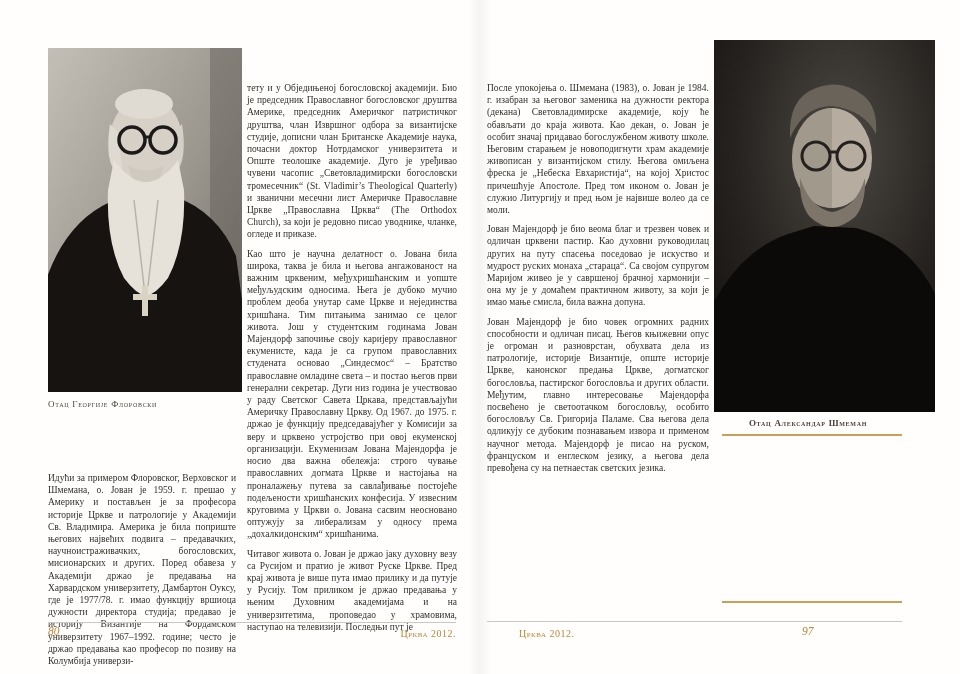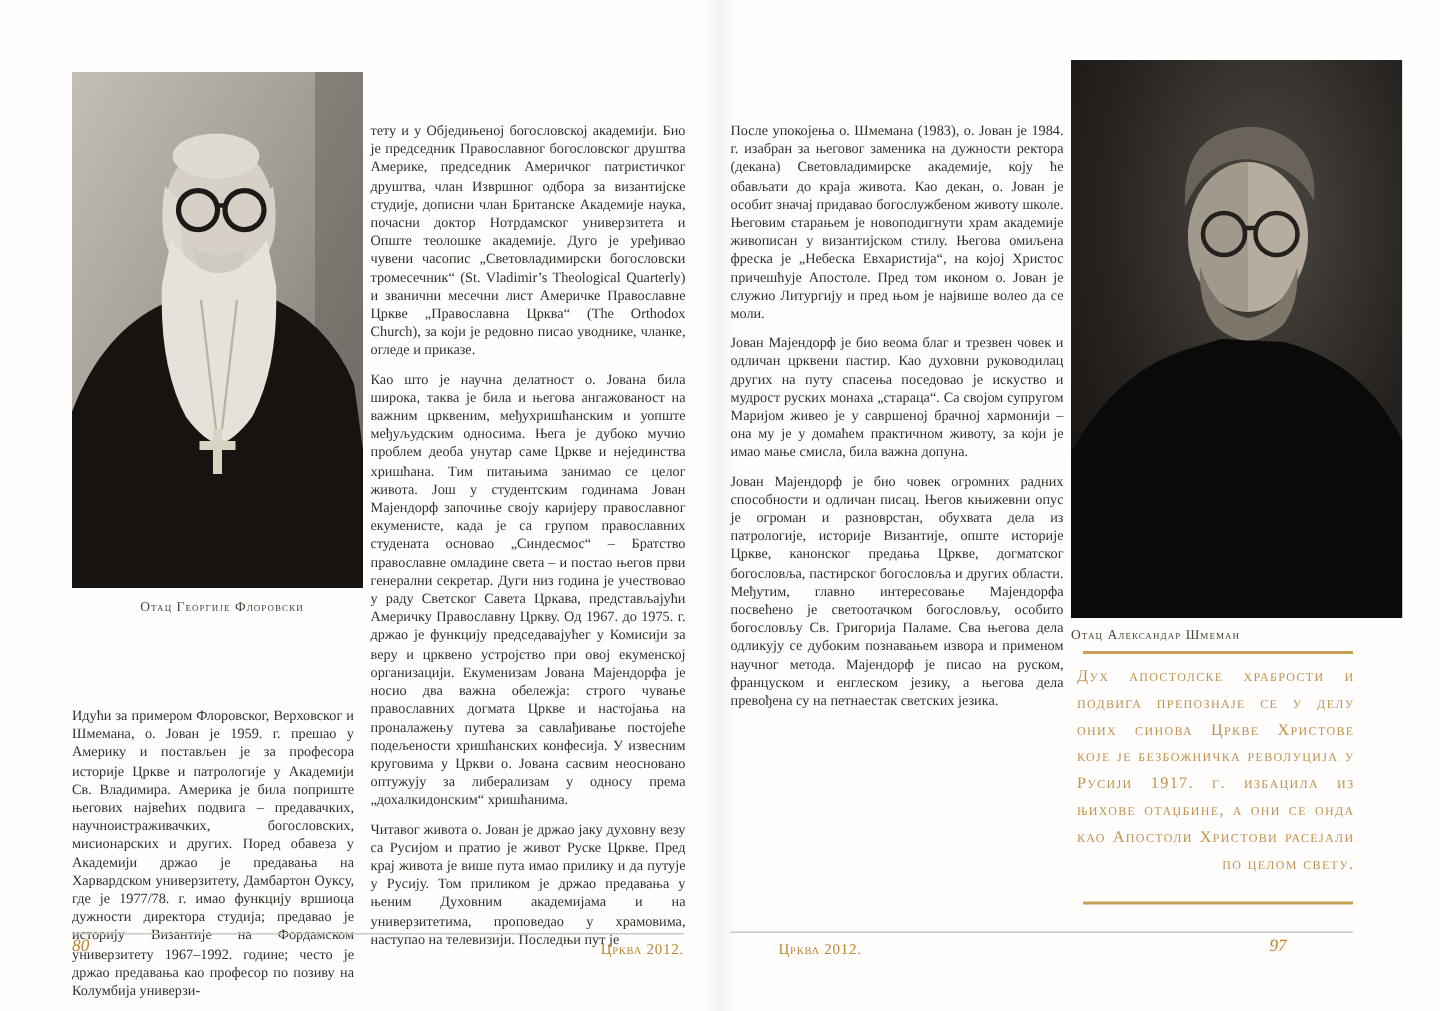--- a/index.html
+++ b/index.html
@@ -29,36 +29,36 @@
   }
   .goldrule { position:absolute; height:2px; background:#c9a055; }
   .thinrule { position:absolute; height:1px; background:#ccc8c1; }
   .pagenum { position:absolute; font-style:italic; color:#c0822f; font-size:11.5px; }
   .footer-title {
     position:absolute; font-variant:small-caps; color:#bd8637;
     font-size:10px; letter-spacing:0.5px;
   }
   
   .photo-left { left:48px; top:48px; width:194px; height:344px; }
-  .caption-left { left:48px; top:399px; width:200px; text-align:center; }
+  .caption-left { left:48px; top:399px; width:200px; text-align:left; }
   .col-intro { left:48px; top:432px; width:188px; }
   .col-main-left { left:247px; top:42px; width:210px; }
   .rule-left { left:48px; top:622px; width:408px; }
   .pagenum-left { left:48px; top:625px; }
   .footer-title-left { left:256px; top:628px; width:200px; text-align:right; }
   
   .col-right { left:487px; top:42px; width:222px; }
   .photo-right { left:714px; top:40px; width:221px; height:372px; }
-  .caption-right { left:714px; top:418px; width:188px; text-align:left; }
+  .caption-right { left:714px; top:418px; width:188px; text-align:center;font-weight:bold; }
   .goldrule-top { left:722px; top:434px; width:180px; }
   .quote-block { left:718px; top:443px; width:185px; }
   .goldrule-bottom { left:722px; top:601px; width:180px; }
   .rule-right { left:487px; top:621px; width:415px; }
   .footer-title-right { left:519px; top:628px; }
-  .pagenum-right { left:802px; top:625px; width:100px; text-align:center; }
+  .pagenum-right { left:802px; top:625px; width:100px; text-align:left; }
 </style>
 </head>
 <body>
 
 <div class="spread">
   <div class="gutter"></div>
 
   <div class="photo photo-left">
     <svg width="194" height="344" viewBox="0 0 194 344">
       <defs>
@@ -125,19 +125,18 @@
       <path d="M76,98 Q74,58 102,48 Q128,38 150,56 Q164,68 162,94 Q150,70 118,66 Q90,66 76,98 Z" fill="#6a635a"></path>
       <circle cx="102" cy="116" r="14" fill="none" stroke="#23201d" stroke-width="3"></circle>
       <circle cx="137" cy="116" r="14" fill="none" stroke="#23201d" stroke-width="3"></circle>
       <line x1="116" y1="112" x2="123" y2="112" stroke="#23201d" stroke-width="3"></line>
       <path d="M86,138 Q96,168 118,172 Q142,168 151,138 Q152,164 141,177 Q129,187 118,187 Q107,187 96,177 Q85,164 86,138 Z" fill="#7d7569"></path>
     </svg>
   </div>
   <div class="caption caption-right">Отац Александар Шмеман</div>
 
   <div class="goldrule goldrule-top"></div>
-  <div class="quote quote-block">Дух апостолске храбрости и подвига препознаје се у делу оних синова Цркве Христове које је безбожничка револуција у Русији 1917. г. избацила из њихове отаџбине, а они се онда као Апостоли Христови расејали по целом свету.</div>
   <div class="goldrule goldrule-bottom"></div>
 
   <div class="thinrule rule-right"></div>
   <div class="footer-title footer-title-right">Црква 2012.</div>
   <div class="pagenum pagenum-right">97</div>
 </div>
 
 </body></html>

